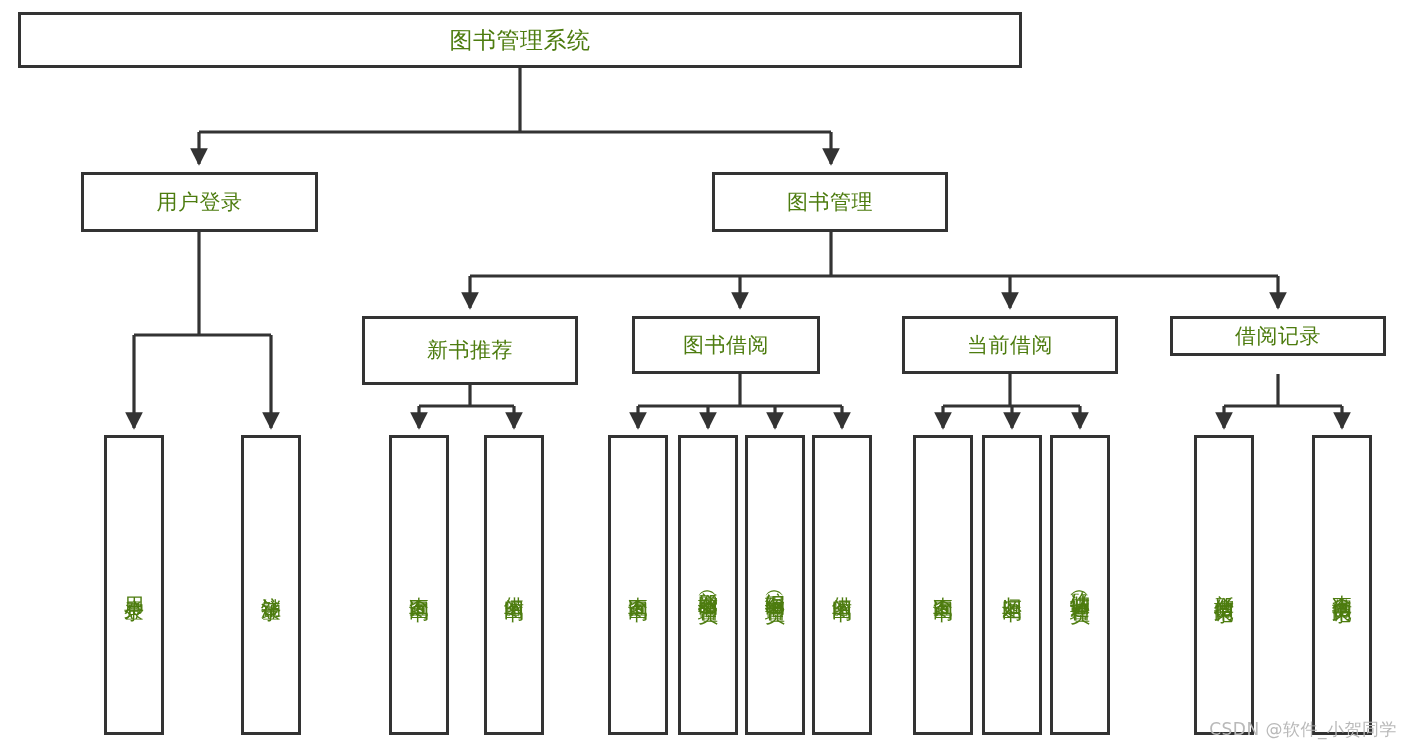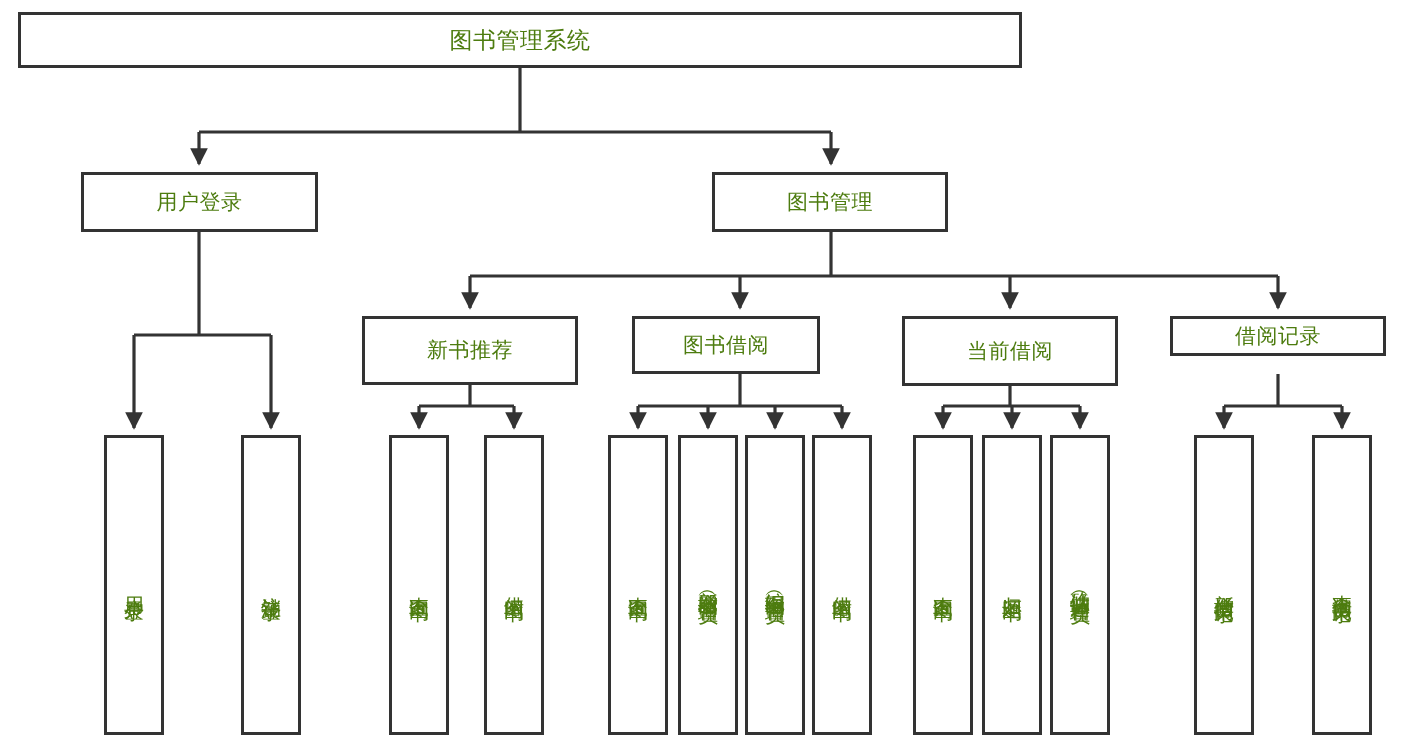--- a/index.html
+++ b/index.html
@@ -139,21 +139,21 @@
   <div class="node h" style="left:712px; top:172px; width:236px; height:60px;text-align:right;">
     <span class="node-label">图书管理</span>
   </div>
 
   <div class="node h" style="left:362px; top:316px; width:216px; height:69px;">
     <span class="node-label">新书推荐</span>
   </div>
   <div class="node h" style="left:632px; top:316px; width:188px; height:58px;">
     <span class="node-label">图书借阅</span>
   </div>
-  <div class="node h" style="left:902px; top:316px; width:216px; height:70px;">
+  <div class="node h" style="left:902px; top:316px; width:216px; height:58px;">
     <span class="node-label">当前借阅</span>
   </div>
   <div class="node h" style="left:1170px; top:316px; width:216px; height:40px;">
     <span class="node-label">借阅记录</span>
   </div>
 
   <div class="node v" style="left:104px; top:435px; width:60px; height:300px;">
     <span class="node-label">用户登录</span>
   </div>
   <div class="node v" style="left:241px; top:435px; width:60px; height:300px;">
@@ -190,13 +190,14 @@
     <span class="node-label">确认归还（管理员）</span>
   </div>
 
   <div class="node v" style="left:1194px; top:435px; width:60px; height:300px;">
     <span class="node-label">新增借阅记录</span>
   </div>
   <div class="node v" style="left:1312px; top:435px; width:60px; height:300px;">
     <span class="node-label">查询借阅记录</span>
   </div>
 
+  <div id="watermark">CSDN @软件_小贺同学</div>
 </div>
 
 </body></html>

